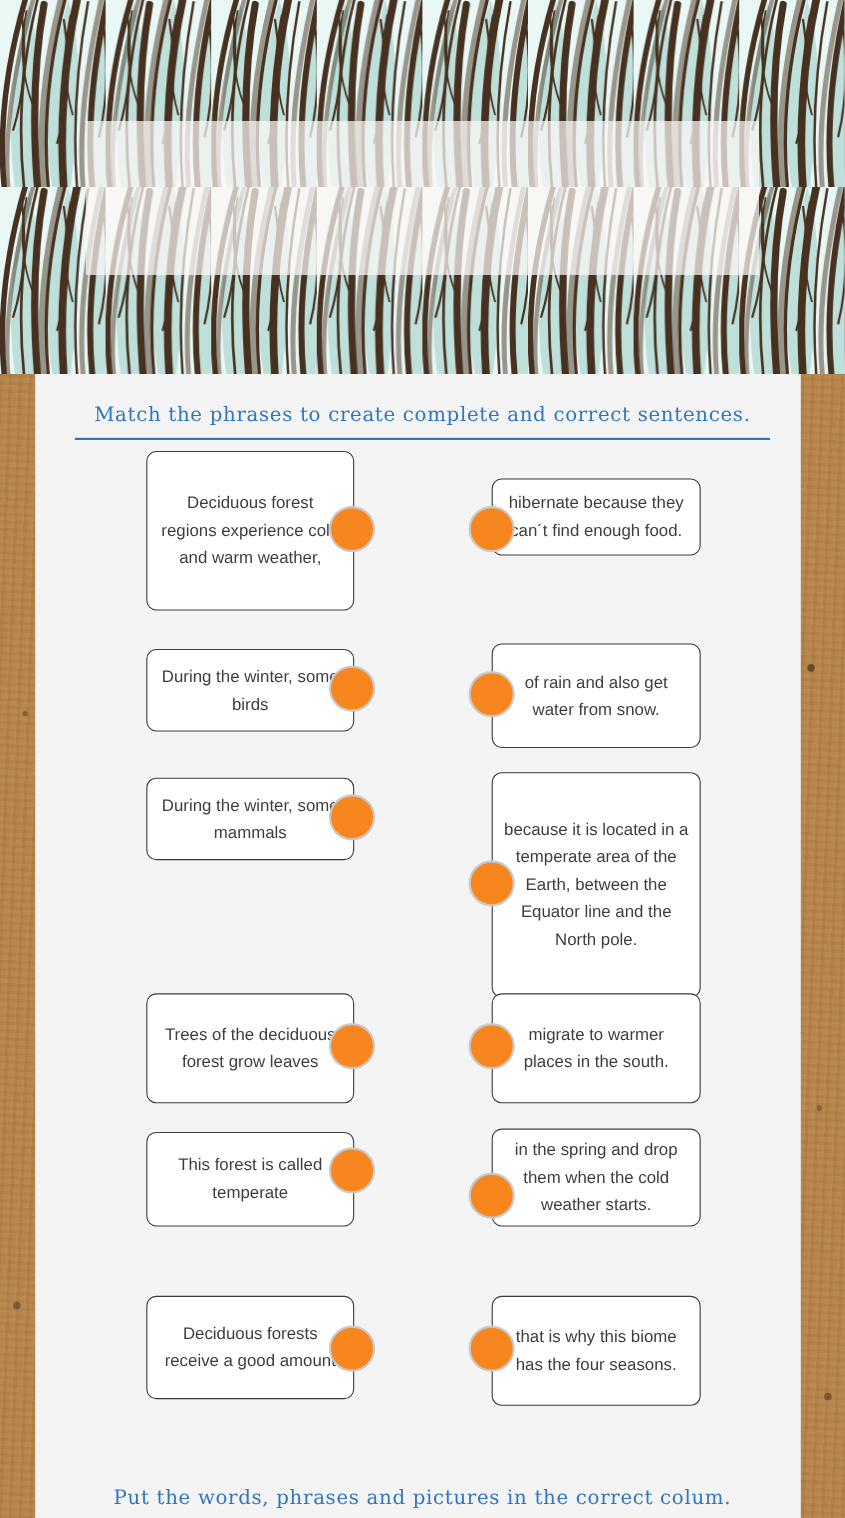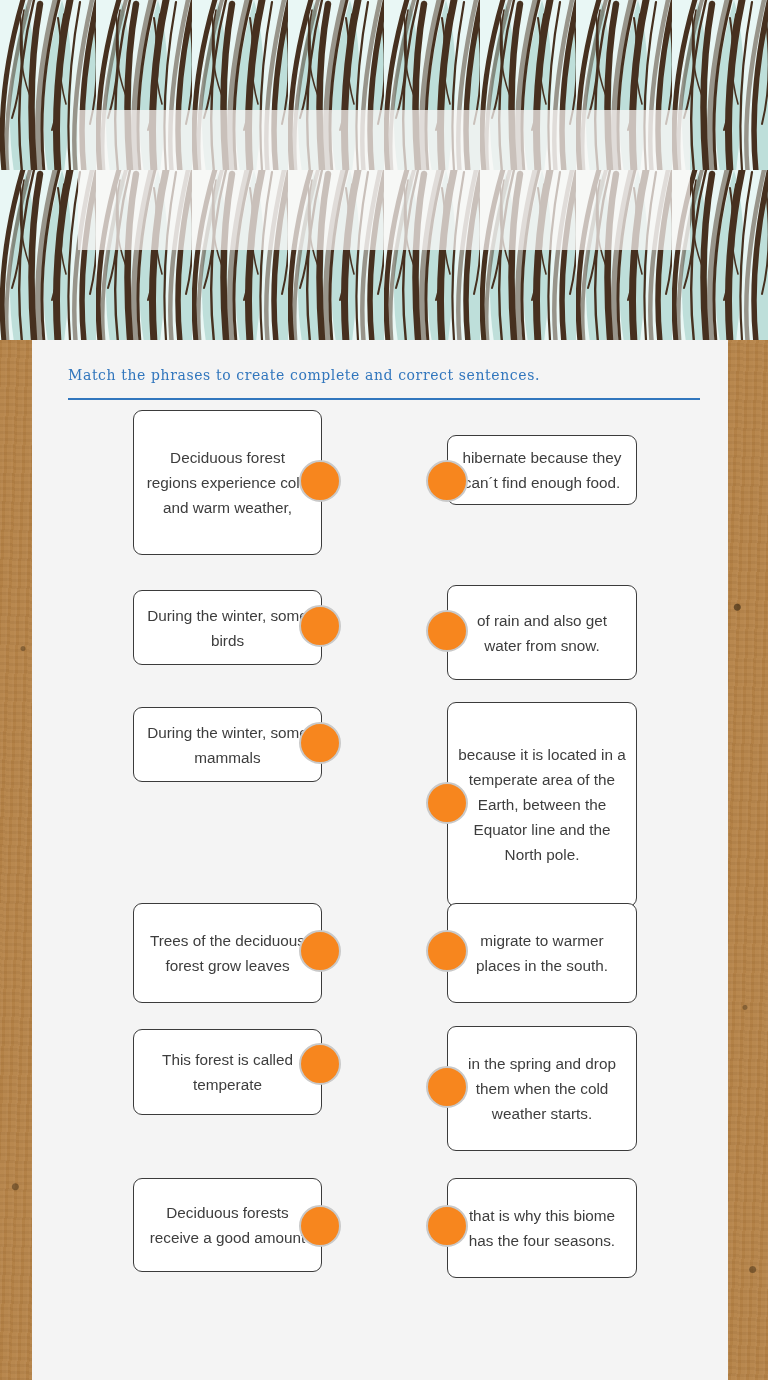--- a/index.html
+++ b/index.html
@@ -82,24 +82,25 @@
     width: 696px;
     height: 1040px;
     background: #f4f4f4;
   }
 
   .section-heading {
     position: absolute;
     left: 36px;
     width: 632px;
     font-family: "DejaVu Serif", serif;
-    font-size: 14px;
+    font-size: 18px;
     letter-spacing: .6px;
     color: #3176bd;
     white-space: nowrap;
+    text-align: center;
   }
   #heading-match { top: 27px; }
   #heading-columns { top: 1011px; }
 
   #heading-rule {
     position: absolute;
     left: 36px;
     top: 58px;
     width: 632px;
     height: 2px;
@@ -220,24 +221,25 @@
       </div>
       <div class="match-row" style="height: 0px;">
         <div class="card left" style="top: 493px; height: 100px;">Trees of the deciduous forest grow leaves</div>
         <div class="dot left-dot" style="top: 520px;"></div>
         <div class="card right" style="top: 493px; height: 100px;">migrate to warmer places in the south.</div>
         <div class="dot right-dot" style="top: 520px;"></div>
       </div>
       <div class="match-row" style="height: 0px;">
         <div class="card left" style="top: 619px; height: 86px;">This forest is called temperate</div>
         <div class="dot left-dot" style="top: 632.5px;"></div>
-        <div class="card right" style="top: 616px; height: 125px;">in the spring and drop them when the cold weather starts.</div>
+        <div class="card right" style="top: 616px; height: 89px;">in the spring and drop them when the cold weather starts.</div>
         <div class="dot right-dot" style="top: 655.5px;"></div>
       </div>
       <div class="match-row" style="height: 0px;">
         <div class="card left" style="top: 768px; height: 94px;">Deciduous forests receive a good amount</div>
         <div class="dot left-dot" style="top: 795px;"></div>
         <div class="card right" style="top: 768px; height: 100px;">that is why this biome has the four seasons.</div>
         <div class="dot right-dot" style="top: 795px;"></div>
       </div>
     </div>
 
+  <div class="section-heading" id="heading-columns">Put the words, phrases and pictures in the correct colum.</div>
 </div>
 
 </body></html>

